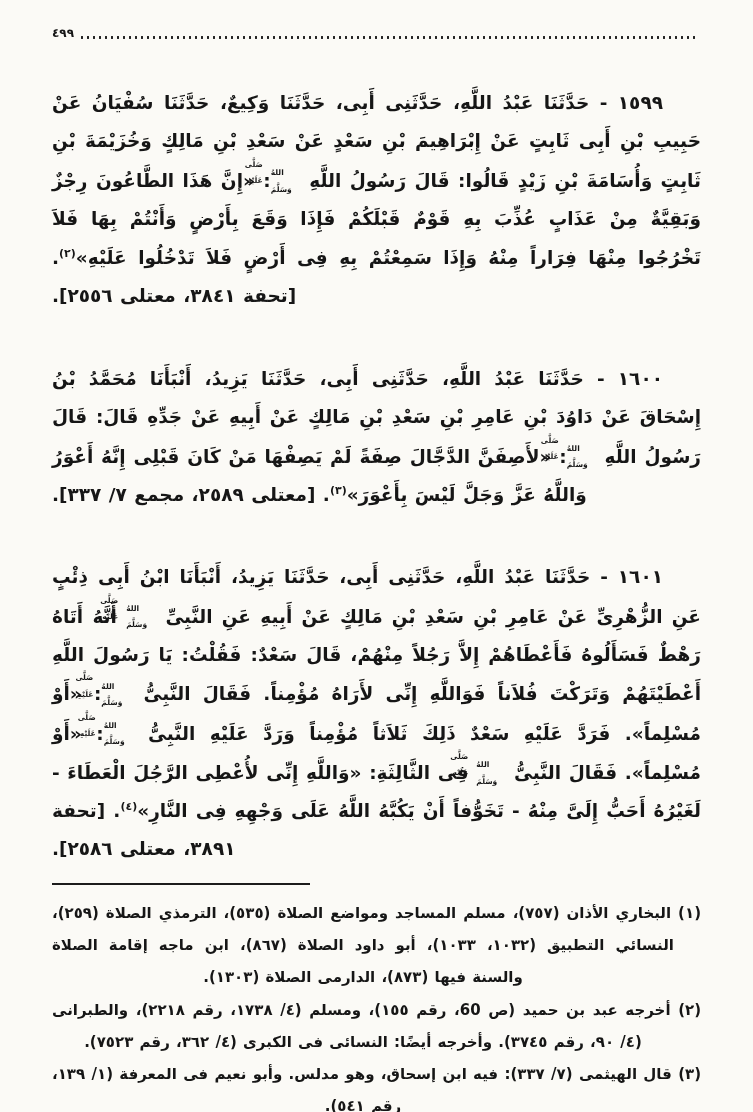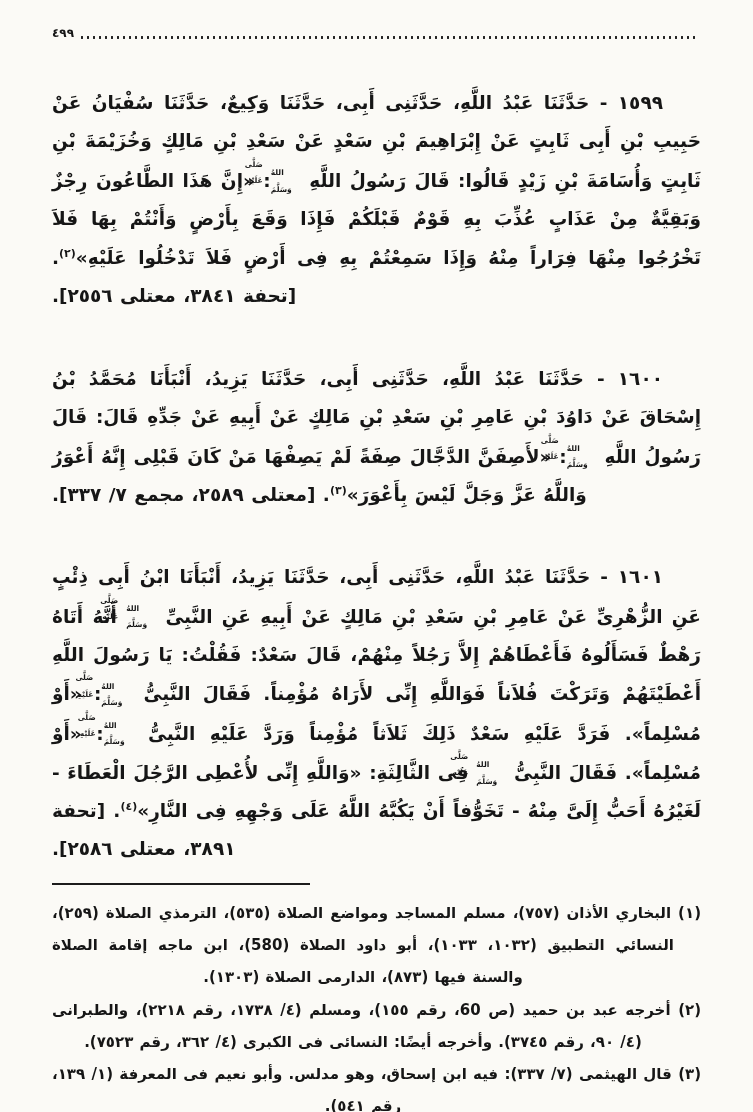--- a/index.html
+++ b/index.html
@@ -94,19 +94,19 @@
 
   <div class="body-text">
     <p class="para indent">١٥٩٩ - حَدَّثَنَا عَبْدُ اللَّهِ، حَدَّثَنِى أَبِى، حَدَّثَنَا وَكِيعٌ، حَدَّثَنَا سُفْيَانُ عَنْ حَبِيبِ بْنِ أَبِى ثَابِتٍ عَنْ إِبْرَاهِيمَ بْنِ سَعْدٍ عَنْ سَعْدِ بْنِ مَالِكٍ وَخُزَيْمَةَ بْنِ ثَابِتٍ وَأُسَامَةَ بْنِ زَيْدٍ قَالُوا: قَالَ رَسُولُ اللَّهِ <span class="saw"><span class="saw-line">صَلَّى اللهُ</span><span class="saw-line">عَلَيْهِ وَسَلَّمَ</span></span>: «إِنَّ هَذَا الطَّاعُونَ رِجْزٌ وَبَقِيَّةٌ مِنْ عَذَابٍ عُذِّبَ بِهِ قَوْمٌ قَبْلَكُمْ فَإِذَا وَقَعَ بِأَرْضٍ وَأَنْتُمْ بِهَا فَلاَ تَخْرُجُوا مِنْهَا فِرَاراً مِنْهُ وَإِذَا سَمِعْتُمْ بِهِ فِى أَرْضٍ فَلاَ تَدْخُلُوا عَلَيْهِ»<sup class="fn-ref">(٢)</sup>. [تحفة ٣٨٤١، معتلى ٢٥٥٦].</p>
     <p class="para indent">١٦٠٠ - حَدَّثَنَا عَبْدُ اللَّهِ، حَدَّثَنِى أَبِى، حَدَّثَنَا يَزِيدُ، أَنْبَأَنَا مُحَمَّدُ بْنُ إِسْحَاقَ عَنْ دَاوُدَ بْنِ عَامِرِ بْنِ سَعْدِ بْنِ مَالِكٍ عَنْ أَبِيهِ عَنْ جَدِّهِ قَالَ: قَالَ رَسُولُ اللَّهِ <span class="saw"><span class="saw-line">صَلَّى اللهُ</span><span class="saw-line">عَلَيْهِ وَسَلَّمَ</span></span>: «لأَصِفَنَّ الدَّجَّالَ صِفَةً لَمْ يَصِفْهَا مَنْ كَانَ قَبْلِى إِنَّهُ أَعْوَرُ وَاللَّهُ عَزَّ وَجَلَّ لَيْسَ بِأَعْوَرَ»<sup class="fn-ref">(٣)</sup>. [معتلى ٢٥٨٩، مجمع ٧/ ٣٣٧].</p>
     <p class="para indent">١٦٠١ - حَدَّثَنَا عَبْدُ اللَّهِ، حَدَّثَنِى أَبِى، حَدَّثَنَا يَزِيدُ، أَنْبَأَنَا ابْنُ أَبِى ذِئْبٍ عَنِ الزُّهْرِىِّ عَنْ عَامِرِ بْنِ سَعْدِ بْنِ مَالِكٍ عَنْ أَبِيهِ عَنِ النَّبِىِّ <span class="saw"><span class="saw-line">صَلَّى اللهُ</span><span class="saw-line">عَلَيْهِ وَسَلَّمَ</span></span> أَنَّهُ أَتَاهُ رَهْطٌ فَسَأَلُوهُ فَأَعْطَاهُمْ إِلاَّ رَجُلاً مِنْهُمْ، قَالَ سَعْدٌ: فَقُلْتُ: يَا رَسُولَ اللَّهِ أَعْطَيْتَهُمْ وَتَرَكْتَ فُلاَناً فَوَاللَّهِ إِنِّى لأَرَاهُ مُؤْمِناً. فَقَالَ النَّبِىُّ <span class="saw"><span class="saw-line">صَلَّى اللهُ</span><span class="saw-line">عَلَيْهِ وَسَلَّمَ</span></span>: «أَوْ مُسْلِماً». فَرَدَّ عَلَيْهِ سَعْدٌ ذَلِكَ ثَلاَثاً مُؤْمِناً وَرَدَّ عَلَيْهِ النَّبِىُّ <span class="saw"><span class="saw-line">صَلَّى اللهُ</span><span class="saw-line">عَلَيْهِ وَسَلَّمَ</span></span>: «أَوْ مُسْلِماً». فَقَالَ النَّبِىُّ <span class="saw"><span class="saw-line">صَلَّى اللهُ</span><span class="saw-line">عَلَيْهِ وَسَلَّمَ</span></span> فِى الثَّالِثَةِ: «وَاللَّهِ إِنِّى لأُعْطِى الرَّجُلَ الْعَطَاءَ - لَغَيْرُهُ أَحَبُّ إِلَىَّ مِنْهُ - تَخَوُّفاً أَنْ يَكُبَّهُ اللَّهُ عَلَى وَجْهِهِ فِى النَّارِ»<sup class="fn-ref">(٤)</sup>. [تحفة ٣٨٩١، معتلى ٢٥٨٦].</p>
   </div>
 
   <div class="fn-sep"></div>
 
   <div class="footnotes">
-    <p>(١) البخاري الأذان (٧٥٧)، مسلم المساجد ومواضع الصلاة (٥٣٥)، الترمذي الصلاة (٢٥٩)، النسائي التطبيق (١٠٣٢، ١٠٣٣)، أبو داود الصلاة (580)، ابن ماجه إقامة الصلاة والسنة فيها (٨٧٣)، الدارمى الصلاة (١٣٠٣).</p>
+    <p>(١) البخاري الأذان (٧٥٧)، مسلم المساجد ومواضع الصلاة (٥٣٥)، الترمذي الصلاة (٢٥٩)، النسائي التطبيق (١٠٣٢، ١٠٣٣)، أبو داود الصلاة (٨٦٧)، ابن ماجه إقامة الصلاة والسنة فيها (٨٧٣)، الدارمى الصلاة (١٣٠٣).</p>
     <p>(٢) أخرجه عبد بن حميد (ص 60، رقم ١٥٥)، ومسلم (٤/ ١٧٣٨، رقم ٢٢١٨)، والطبرانى (٤/ ٩٠، رقم ٣٧٤٥). وأخرجه أيضًا: النسائى فى الكبرى (٤/ ٣٦٢، رقم ٧٥٢٣).</p>
     <p>(٣) قال الهيثمى (٧/ ٣٣٧): فيه ابن إسحاق، وهو مدلس. وأبو نعيم فى المعرفة (١/ ١٣٩، رقم ٥٤١).</p>
 
   </div>
 
 </div>
 
 </body></html>

